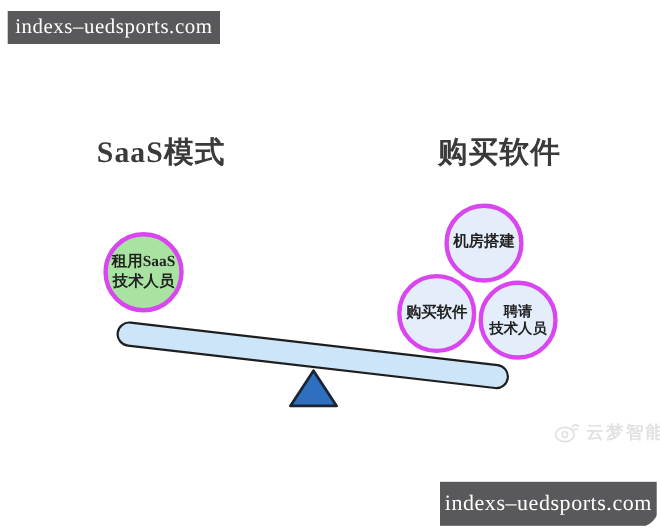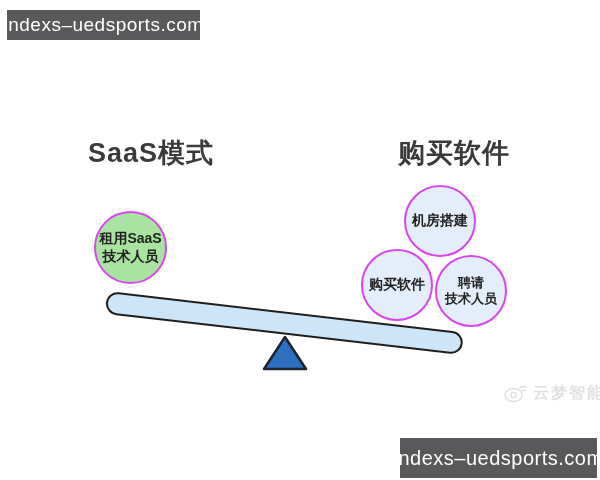--- a/index.html
+++ b/index.html
@@ -1,38 +1,39 @@
 <!DOCTYPE html>
 <html><head>
 <meta charset="utf-8">
 <style>
   html,body{margin:0;padding:0;background:#fff;}
   #stage{
     position:relative;width:600px;height:480px;background:#ffffff;
     overflow:hidden;
-    font-family:Liberation Sans, sans-serif;
+    font-family:Liberation Serif, serif;
+    border-radius:22px;
   }
   
   .badge{
     position:absolute;background:#59595b;color:#ffffff;
     display:flex;align-items:center;justify-content:center;
     font-size:20px;letter-spacing:0.5px;white-space:nowrap;
   }
   .badge.top-left{left:7px;top:10px;width:193px;height:30px;font-size:19px;}
   .badge.bottom-right{left:400px;top:438px;width:197px;height:40px;}
   
   .title{
-    position:absolute;top:135px;font-size:27px;font-weight:bold;color:#3a3a3a;
+    position:absolute;top:120px;font-size:27px;font-weight:bold;color:#3a3a3a;
     letter-spacing:1px;white-space:nowrap;text-align:center;
   }
   .title.left{left:88px;}
   .title.right{left:398px;}
   
   .circle{
-    position:absolute;border:2px solid #d946ef;border-radius:50%;
+    position:absolute;border:4px solid #d946ef;border-radius:50%;
     display:flex;flex-direction:column;align-items:center;justify-content:center;
     text-align:center;box-sizing:border-box;
     font-weight:bold;color:#222222;line-height:1.25;
   }
   .circle.green{left:94px;top:211px;width:73px;height:73px;background:#a9e3a2;font-size:14px;text-align:right;}
   .circle.blue{background:#e4eefb;font-size:14px;}
   .circle.blue.top{left:404px;top:185px;width:72px;height:72px;}
   .circle.blue.bleft{left:361px;top:249px;width:72px;height:72px;}
   .circle.blue.bright{left:435px;top:255px;width:72px;height:72px;font-size:13px;}
   

